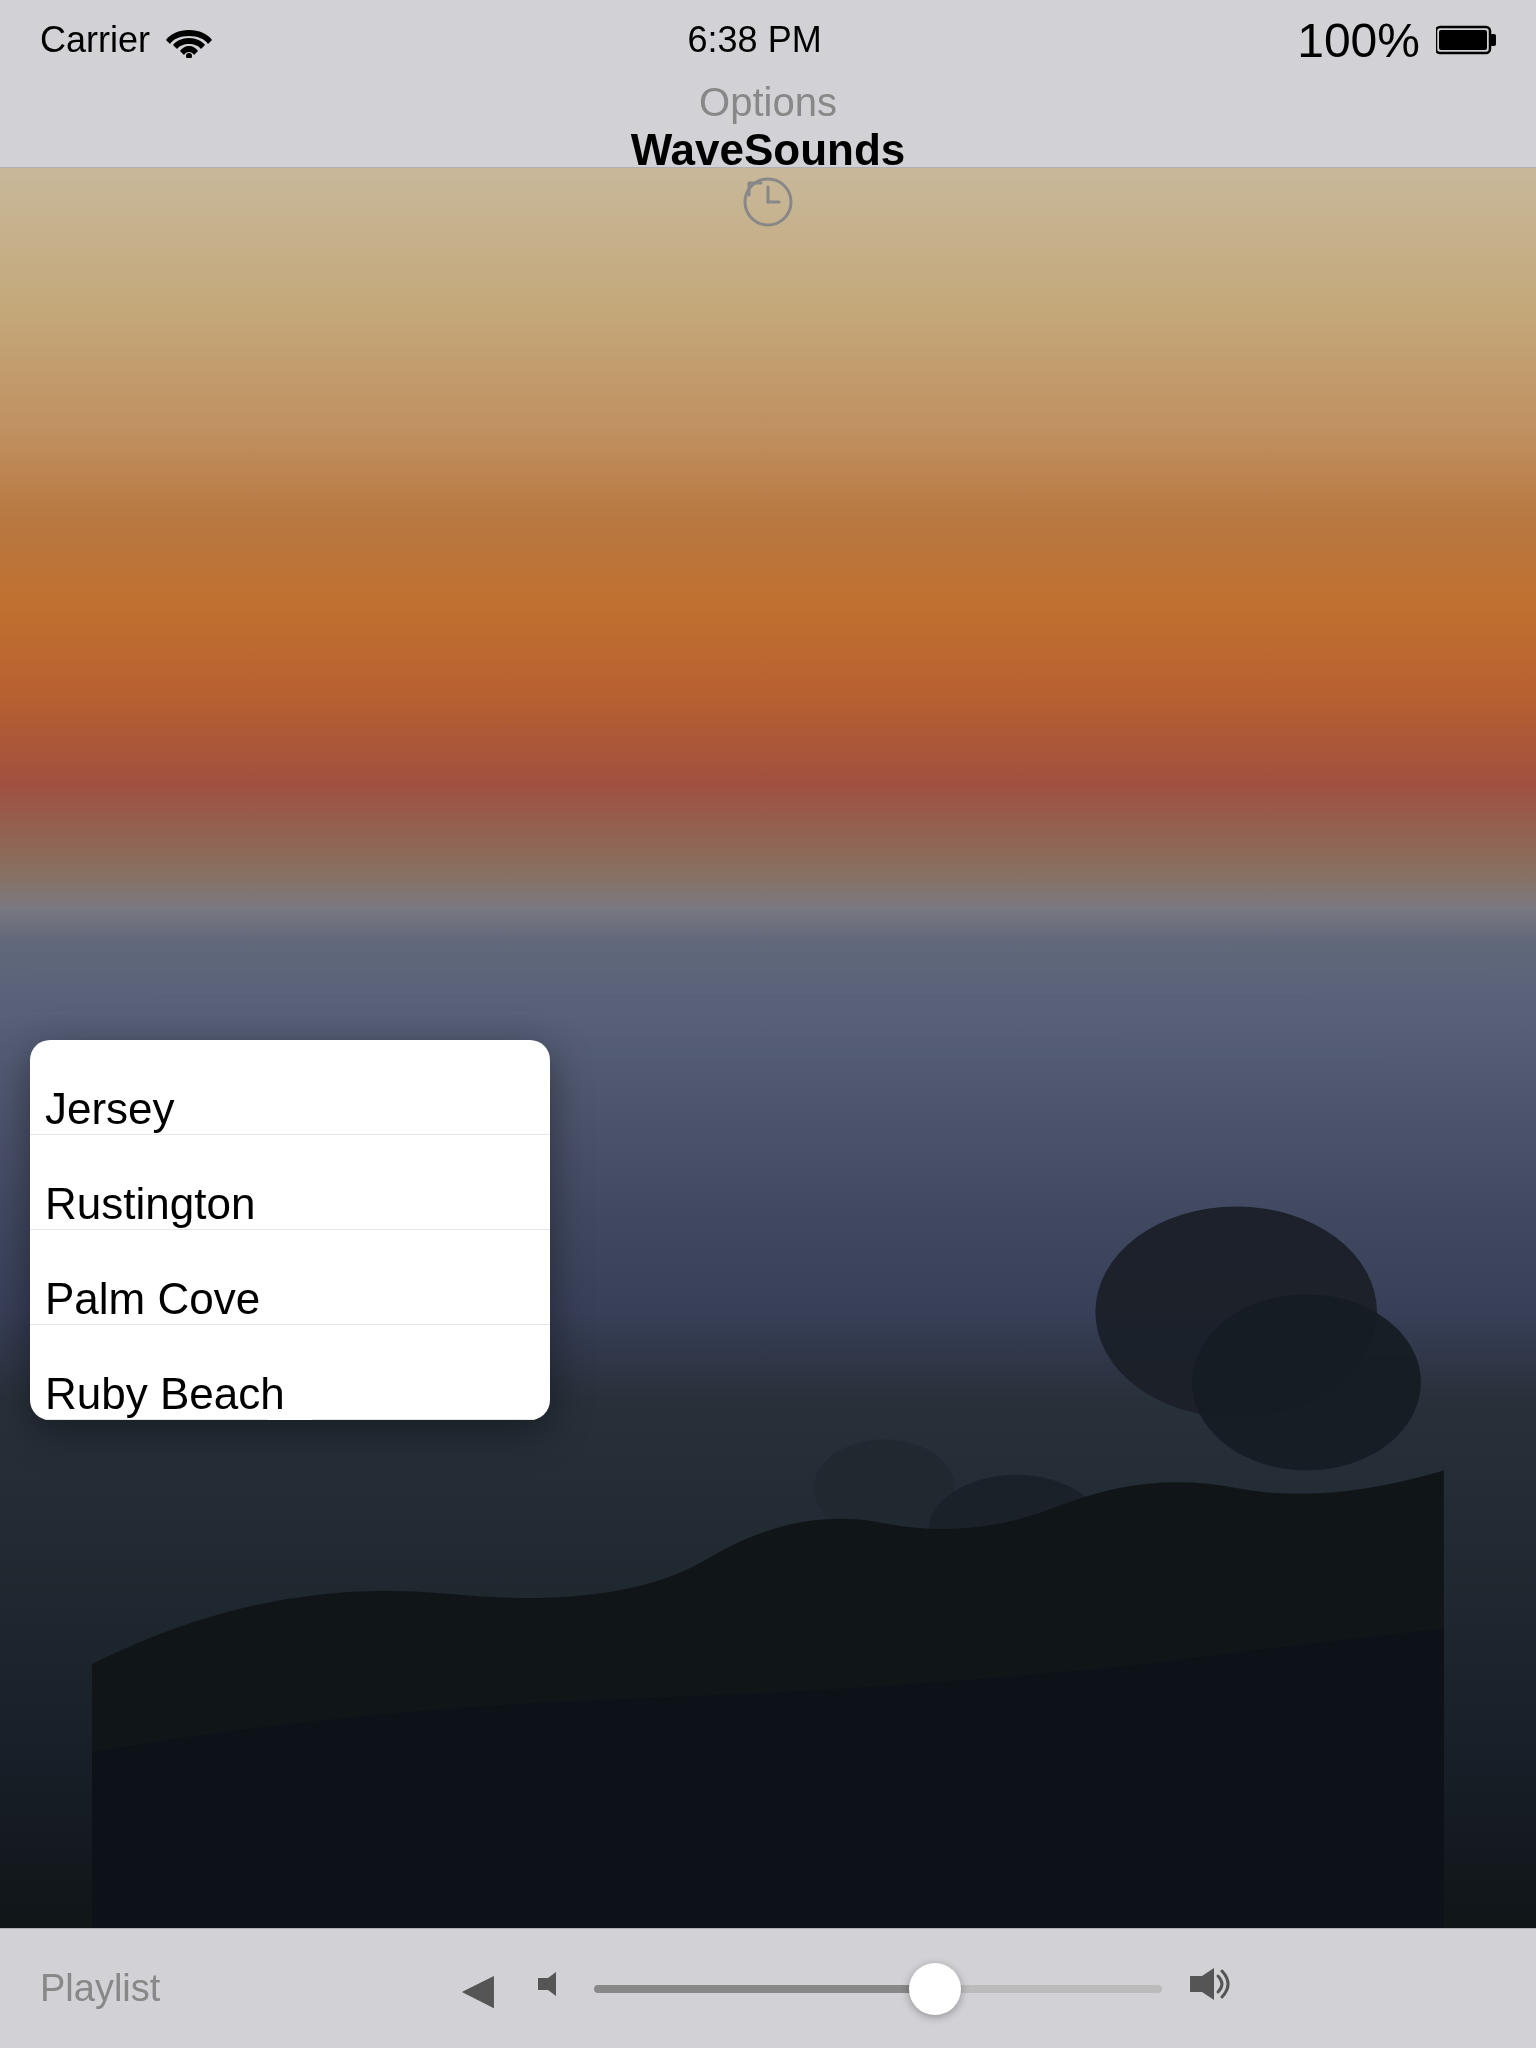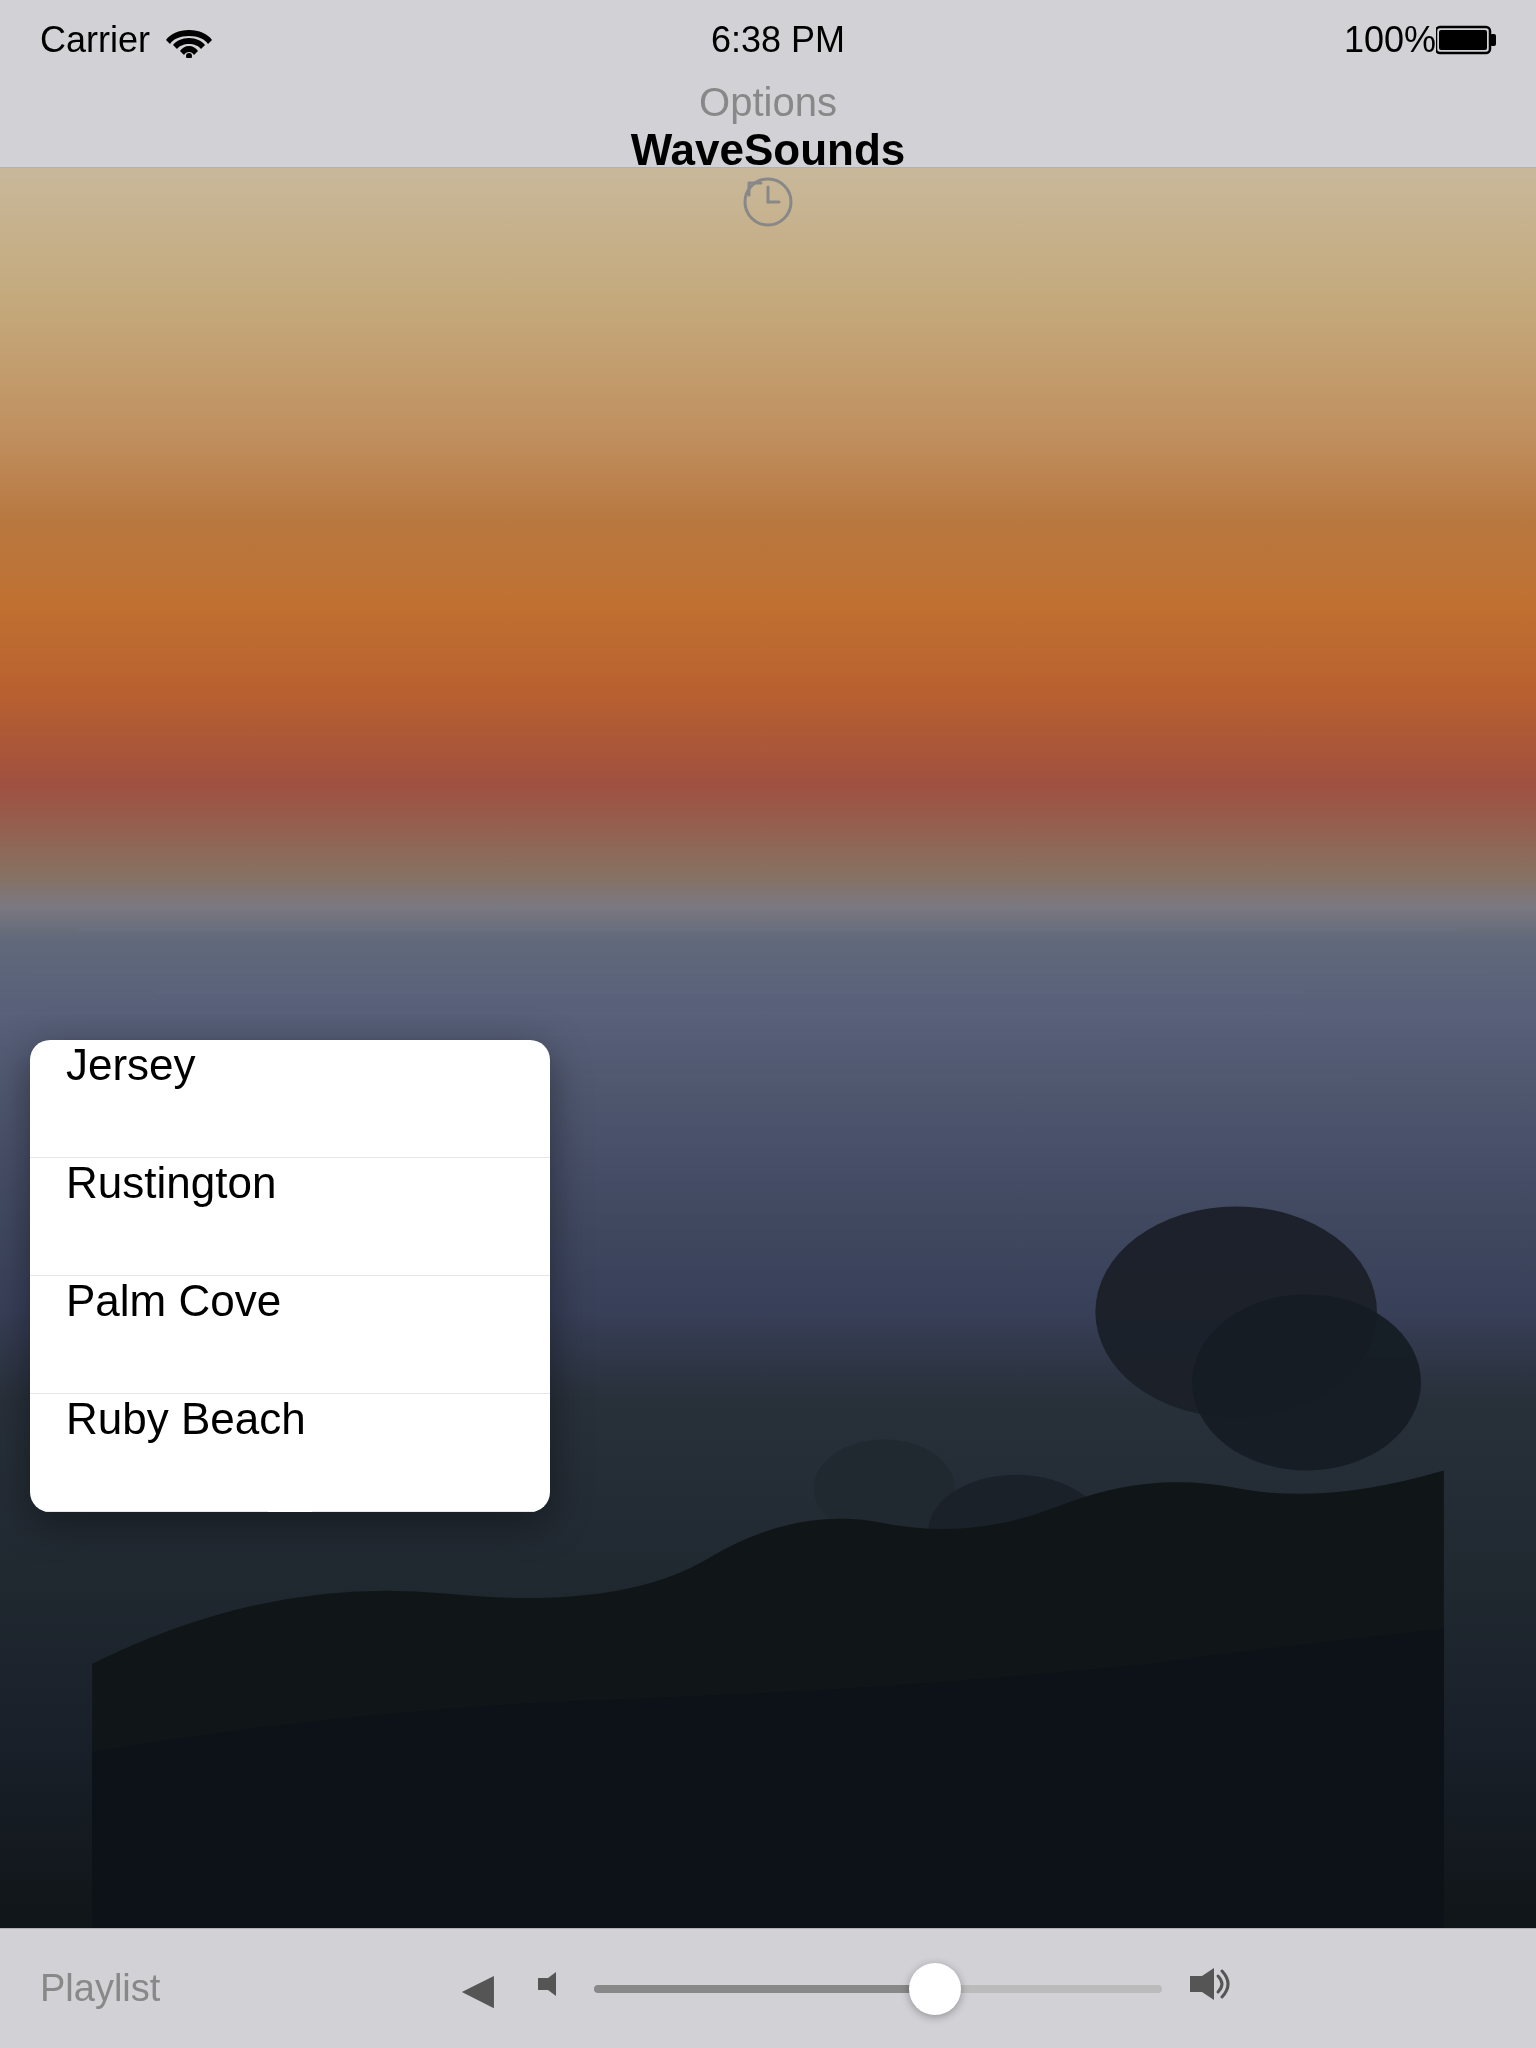--- a/index.html
+++ b/index.html
@@ -35,21 +35,22 @@
       color: #000;
     }
     .status-center {
       font-size: 36px;
       font-weight: 500;
       color: #000;
     }
     .status-right {
       display: flex;
       align-items: center;
-      font-size: 36px;
+      gap: 16px;
+      font-size: 48px;
       color: #000;
     }
 
     
     .nav-bar {
       position: absolute;
       top: 80px; left: 0; right: 0;
       height: 88px;
       background: #d1d1d6;
       display: flex;
@@ -142,24 +143,24 @@
       width: 520px;
       background: #fff;
       border-radius: 20px;
       box-shadow: 0 10px 40px rgba(0,0,0,0.4);
       overflow: hidden;
       z-index: 200;
     }
 
     .popup-item {
       display: flex;
-      align-items: flex-start;
+      align-items: flex-end;
       justify-content: space-between;
-      padding: 0 36px;
-      height: 118px;
+      padding: 0 15px;
+      height: 95px;
       border-bottom: 1px solid #e5e5ea;
       cursor: pointer;
     }
     .popup-item:last-child {
       border-bottom: none;
     }
     .popup-item-text {
       font-size: 44px;
       font-weight: 400;
       color: #000;

